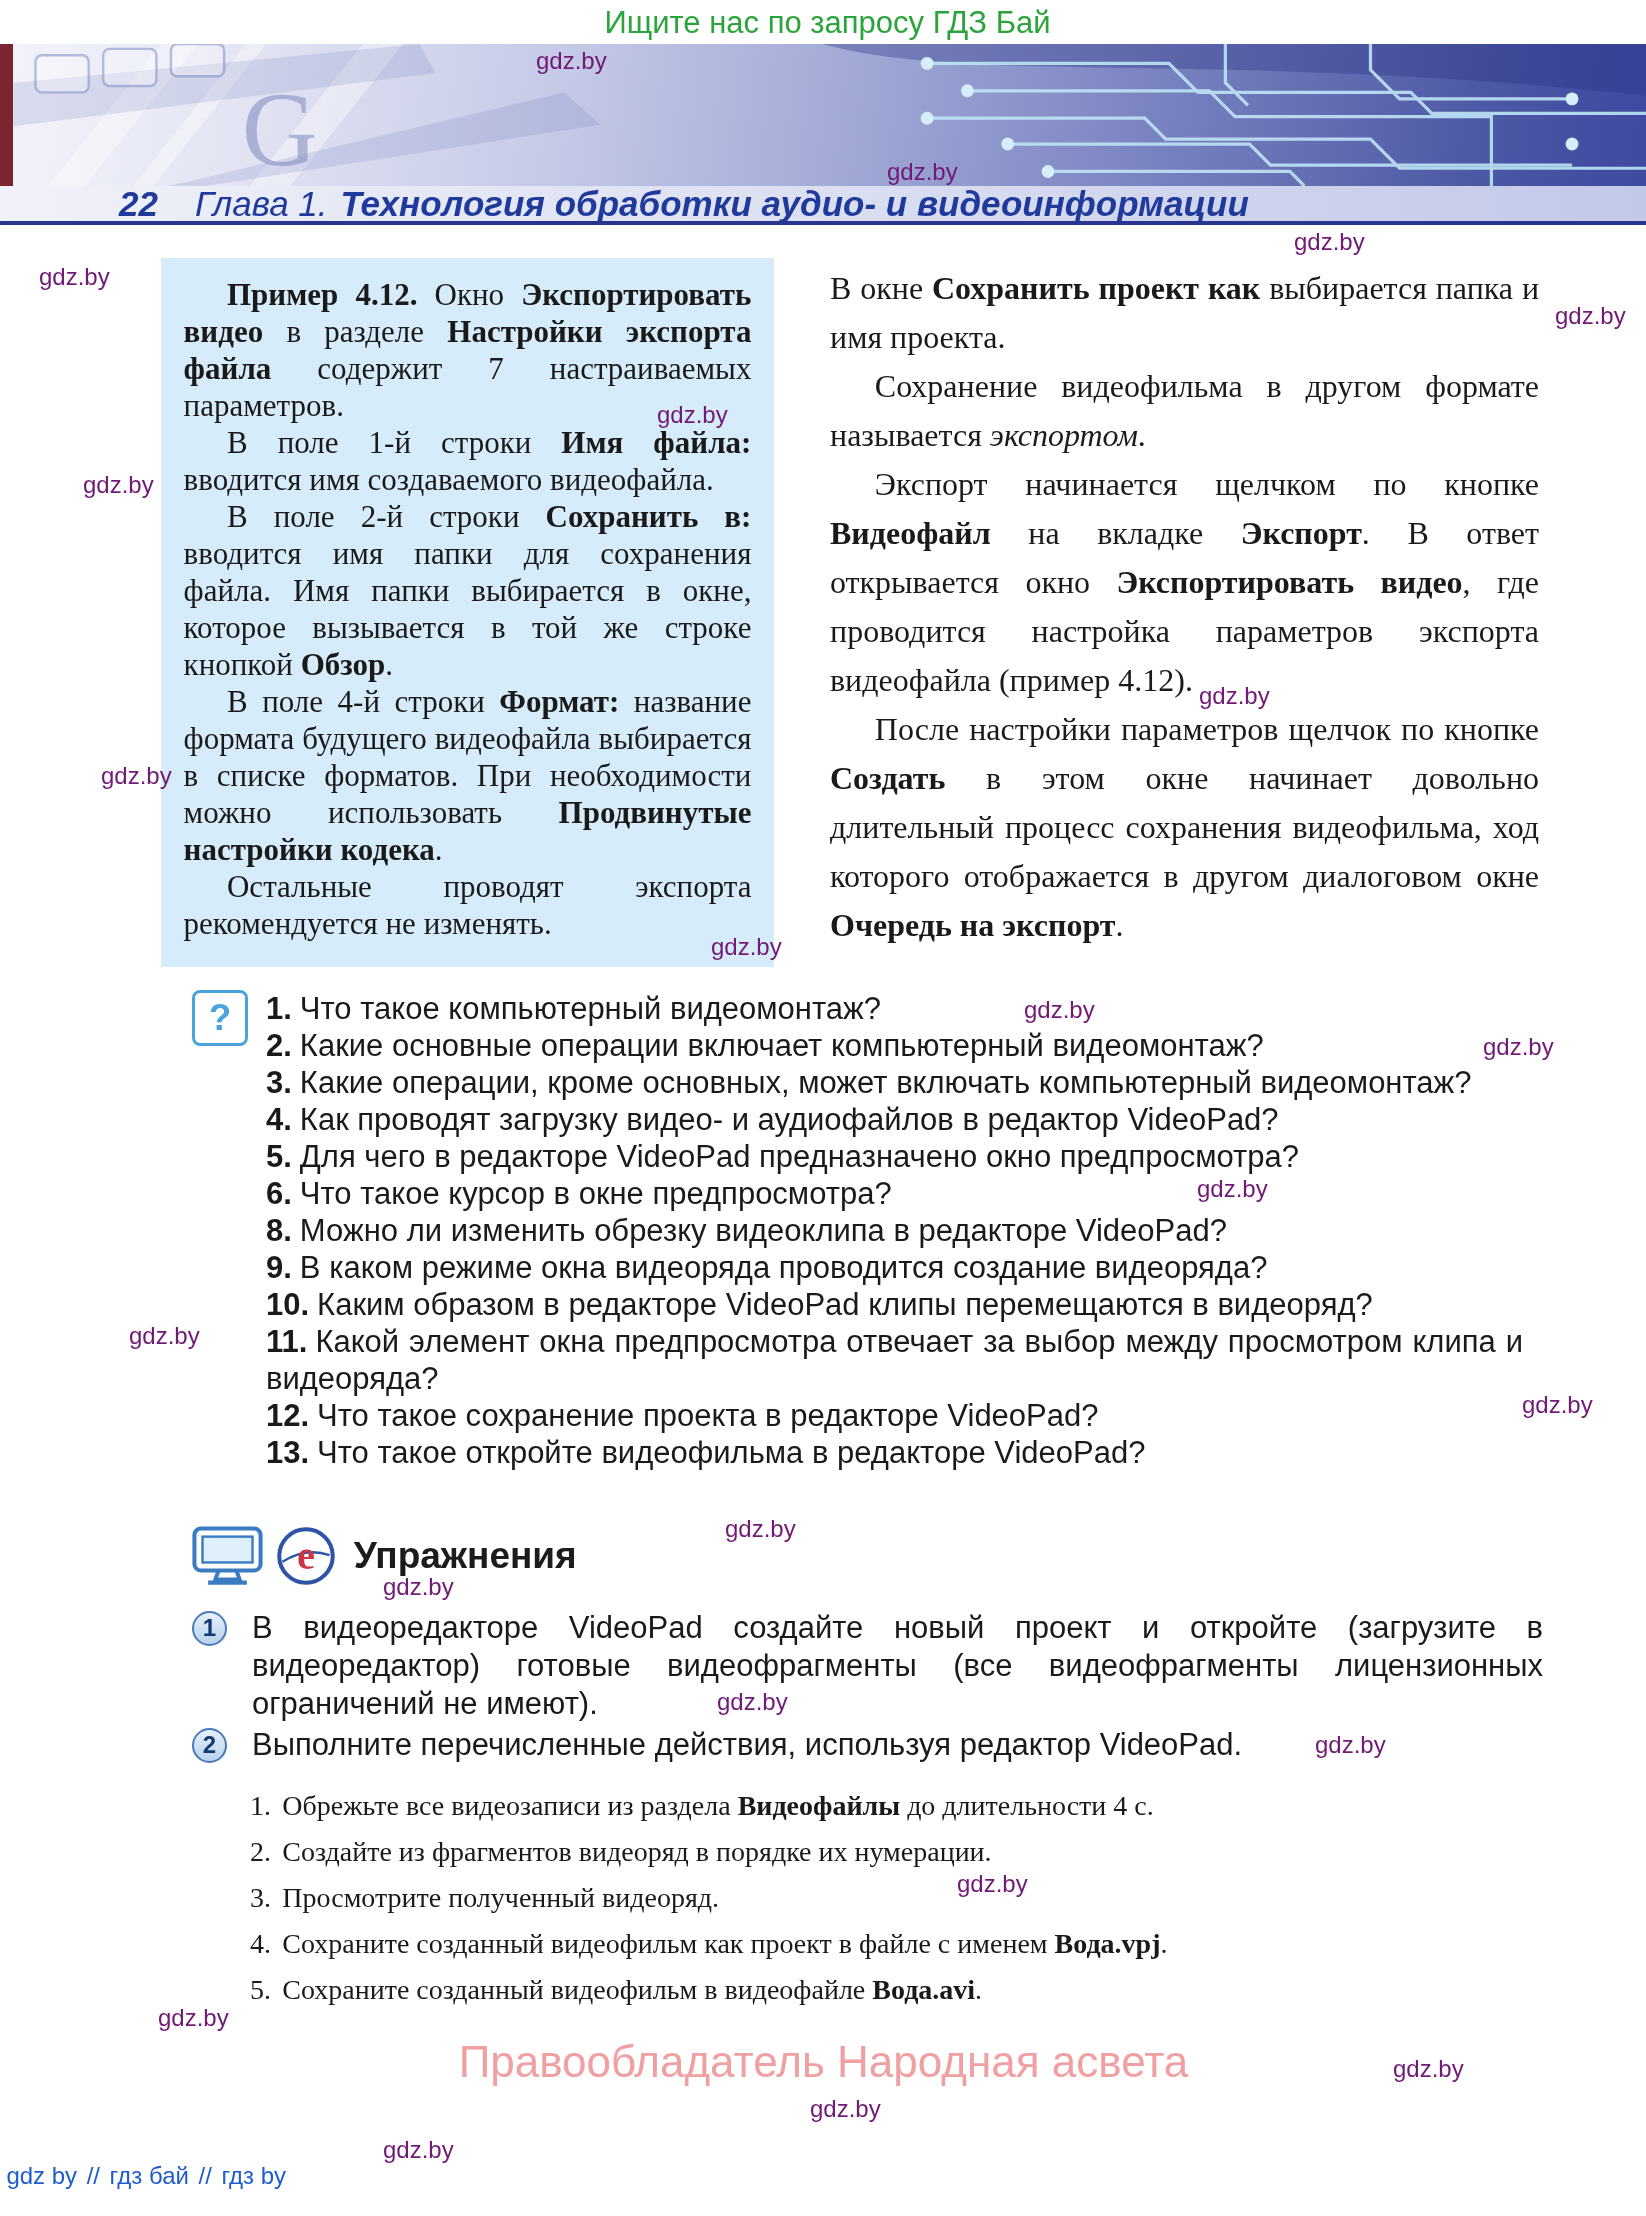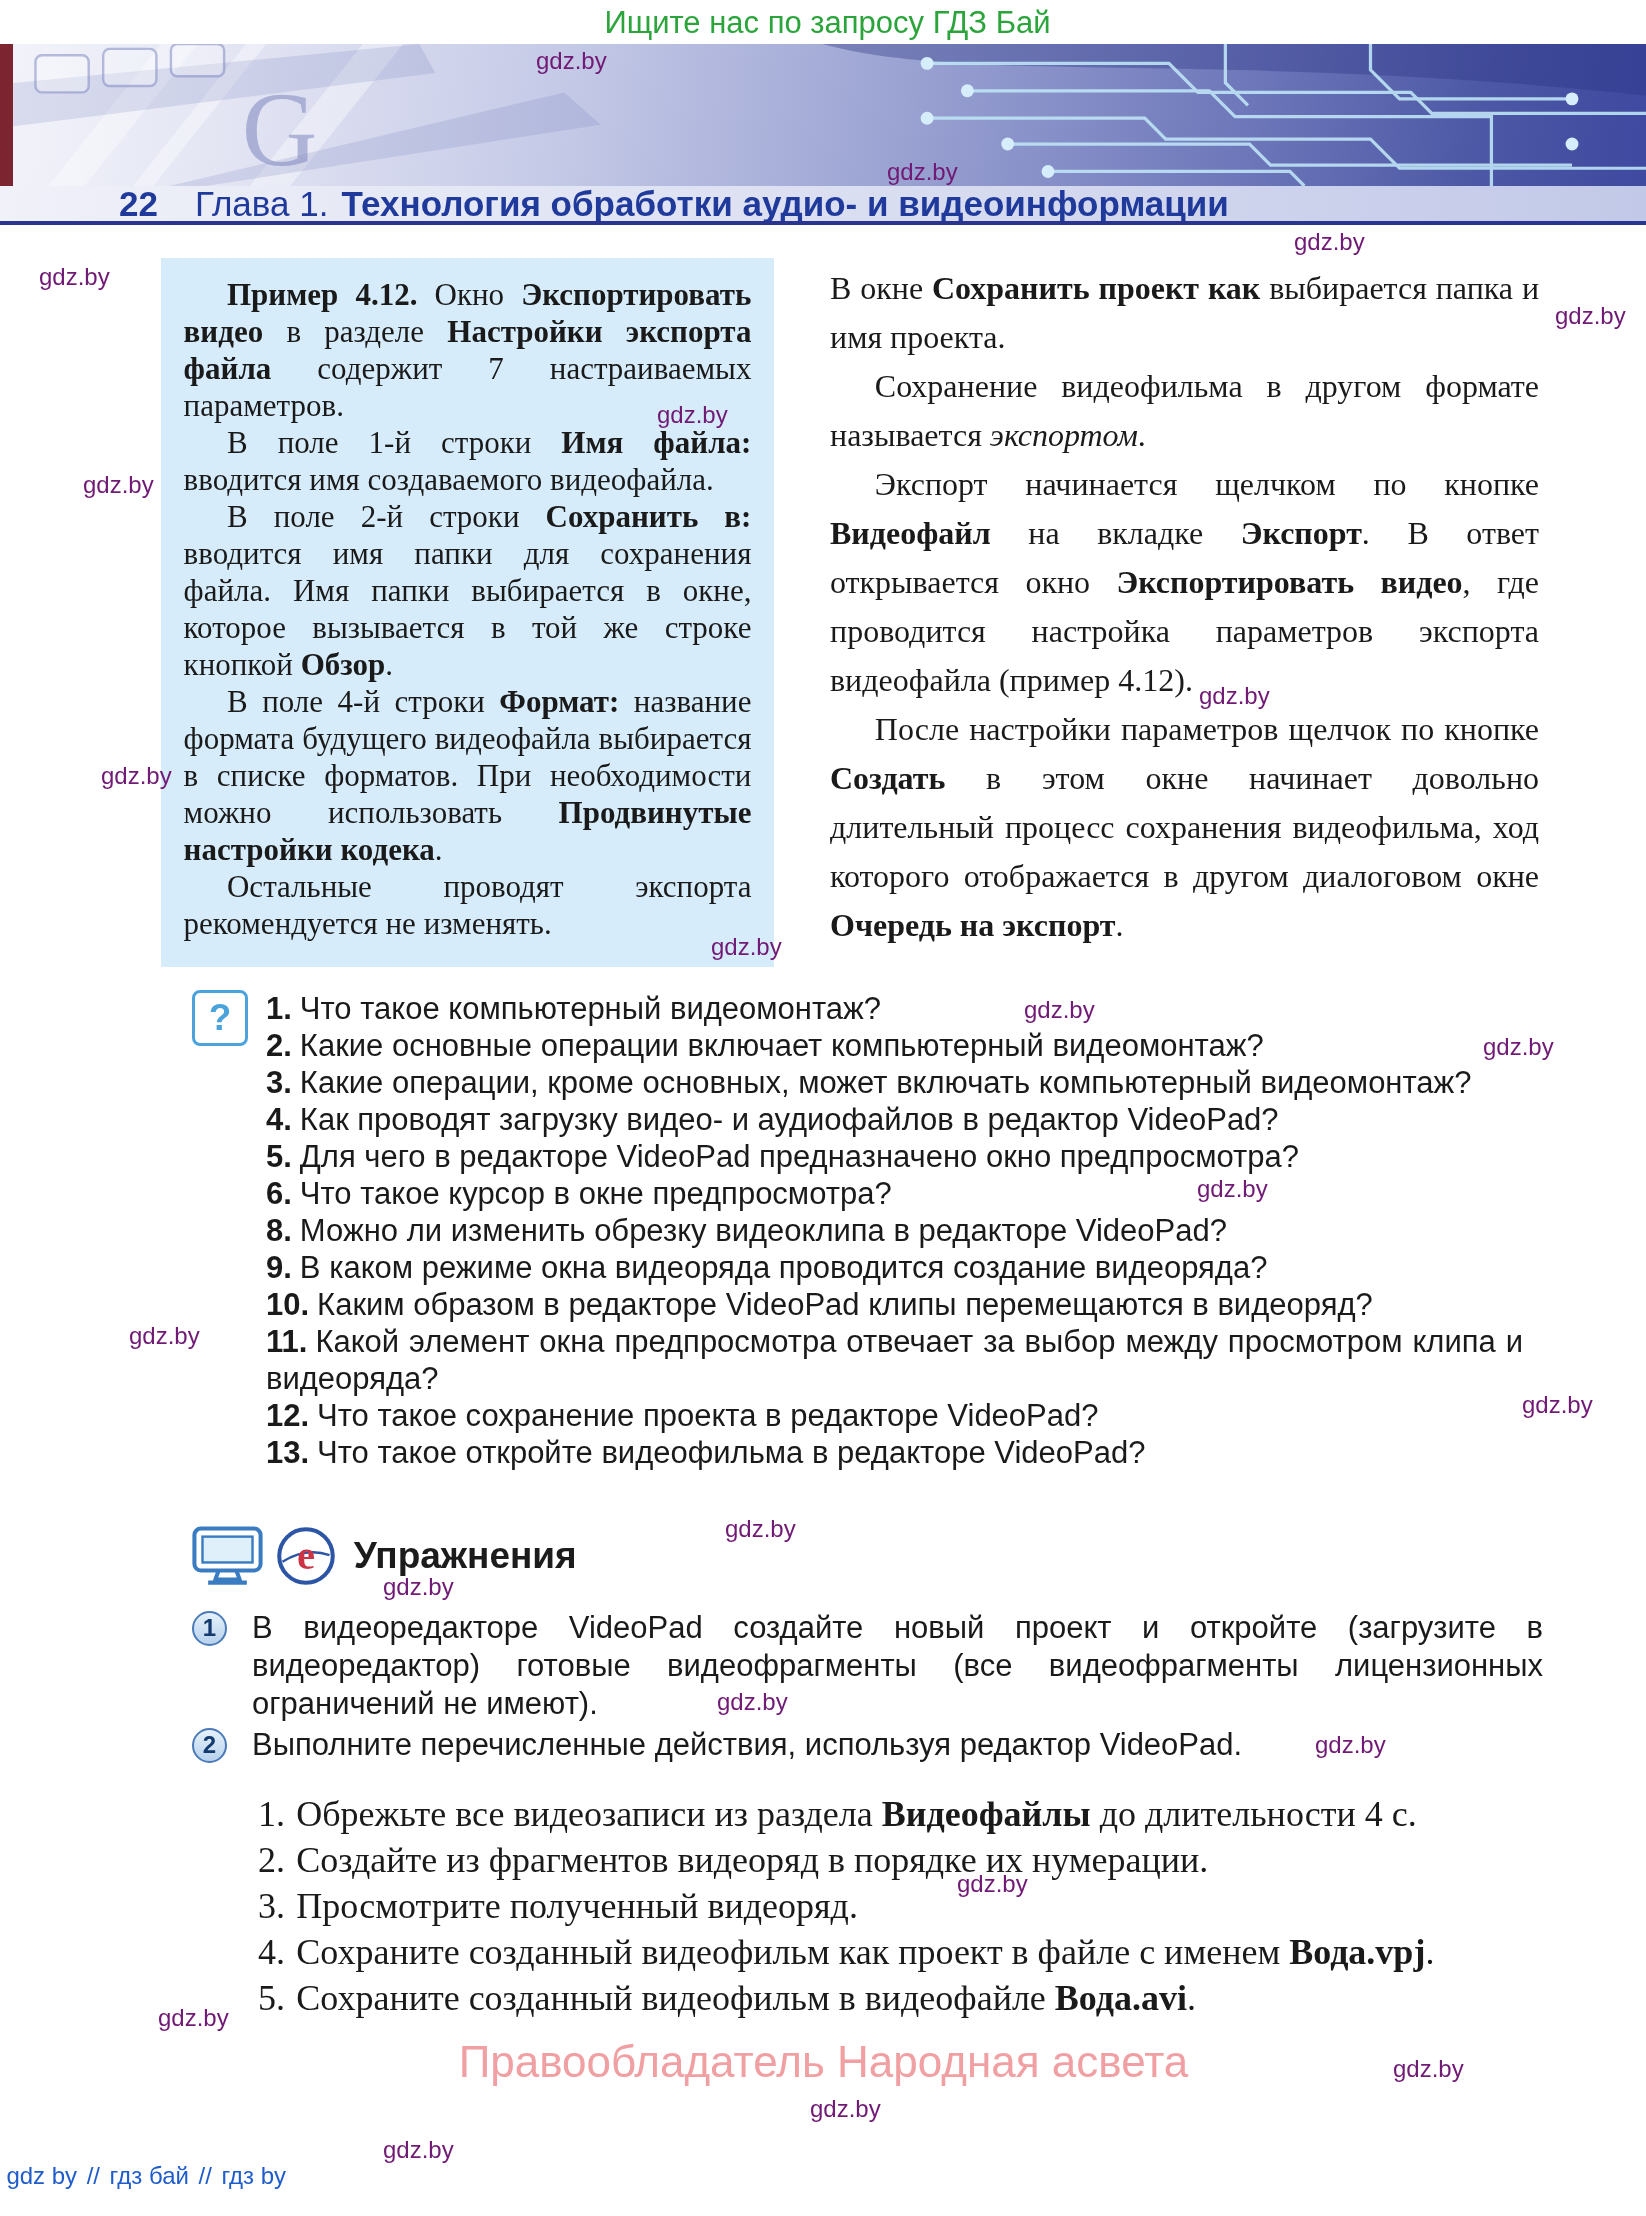--- a/index.html
+++ b/index.html
@@ -13,21 +13,21 @@
   
   .header-img{position:absolute;left:0;top:44px;width:1647px;height:142px;
     background:linear-gradient(97deg,#f3f4fa 0%,#e2e4f3 15%,#c3c8e6 35%,#9aa2d2 55%,#6e78ba 75%,#4c57a5 90%,#3e49a0 100%);}
   .header-img svg{position:absolute;left:0;top:0;width:100%;height:100%;}
   .maroon-strip{position:absolute;left:0;top:44px;width:13px;height:142px;background:#7c2430;}
 
   
   .chapter-row{position:absolute;left:0;top:186px;width:1647px;height:35px;
     background:linear-gradient(90deg,#f0f1f9 0%,#dde1f2 45%,#c2c9e8 100%);
     display:flex;align-items:center;padding-left:119px;box-sizing:border-box;
-    font-family:"Liberation Sans",sans-serif;font-size:35px;color:#203a9c;}
+    font-family:"Liberation Sans",sans-serif;font-size:35px;color:#203a9c;font-style:italic;}
   .chapter-row .pgnum{font-weight:bold;margin-right:37px;}
   .chapter-row .chapter{margin-right:13px;}
   .chapter-row .ctitle{font-weight:bold;}
   .chapter-rule{position:absolute;left:0;top:221px;width:1647px;height:4px;background:#2a3590;}
 
   
   .example-box{position:absolute;left:161px;top:258px;width:613px;height:709px;
     background:#d7ecfa;padding:17.7px 22.6px;box-sizing:border-box;
     font-size:31px;line-height:37px;text-align:justify;overflow:hidden;}
   .example-box p{margin:0;text-indent:1.4em;}
@@ -58,21 +58,21 @@
   .ex-item{position:absolute;left:192px;width:1351px;
     font-family:"Liberation Sans",sans-serif;font-size:31px;line-height:38px;text-align:justify;}
   .ex-item .badge{position:absolute;left:0;top:1.6px;width:35px;height:35px;border-radius:50%;
     background:linear-gradient(#e6f1fb,#b7d2ec);border:2.4px solid #4a7ab8;color:#123a6e;
     font-weight:bold;font-size:24px;display:flex;align-items:center;justify-content:center;box-sizing:border-box;}
   .ex-item .ex-text{margin-left:60px;}
   .ex1{top:1609px;}
   .ex2{top:1726px;}
 
   .steps{position:absolute;left:250px;top:1783px;width:1293px;
-    font-size:36px;line-height:46px;list-style:none;margin:8px;padding:0;}
+    font-size:28px;line-height:46px;list-style:none;margin:0;padding:0;}
   .steps .sn{margin-right:11.3px;}
 
   
   .footer-pink{position:absolute;left:0;top:2037px;width:1647px;text-align:center;
     font-family:"Liberation Sans",sans-serif;font-size:44px;color:#f0a0a2;}
   .footer-links{position:absolute;left:0;top:2162px;width:1647px;
     font-family:"Liberation Sans",sans-serif;font-size:24px;color:#1f5ccc;}
   .footer-links a{color:#1f5ccc;text-decoration:none;margin:0 6.4px;cursor:pointer;}
   .footer-links .sep{color:#1f5ccc;margin:0 3.2px;}
 

